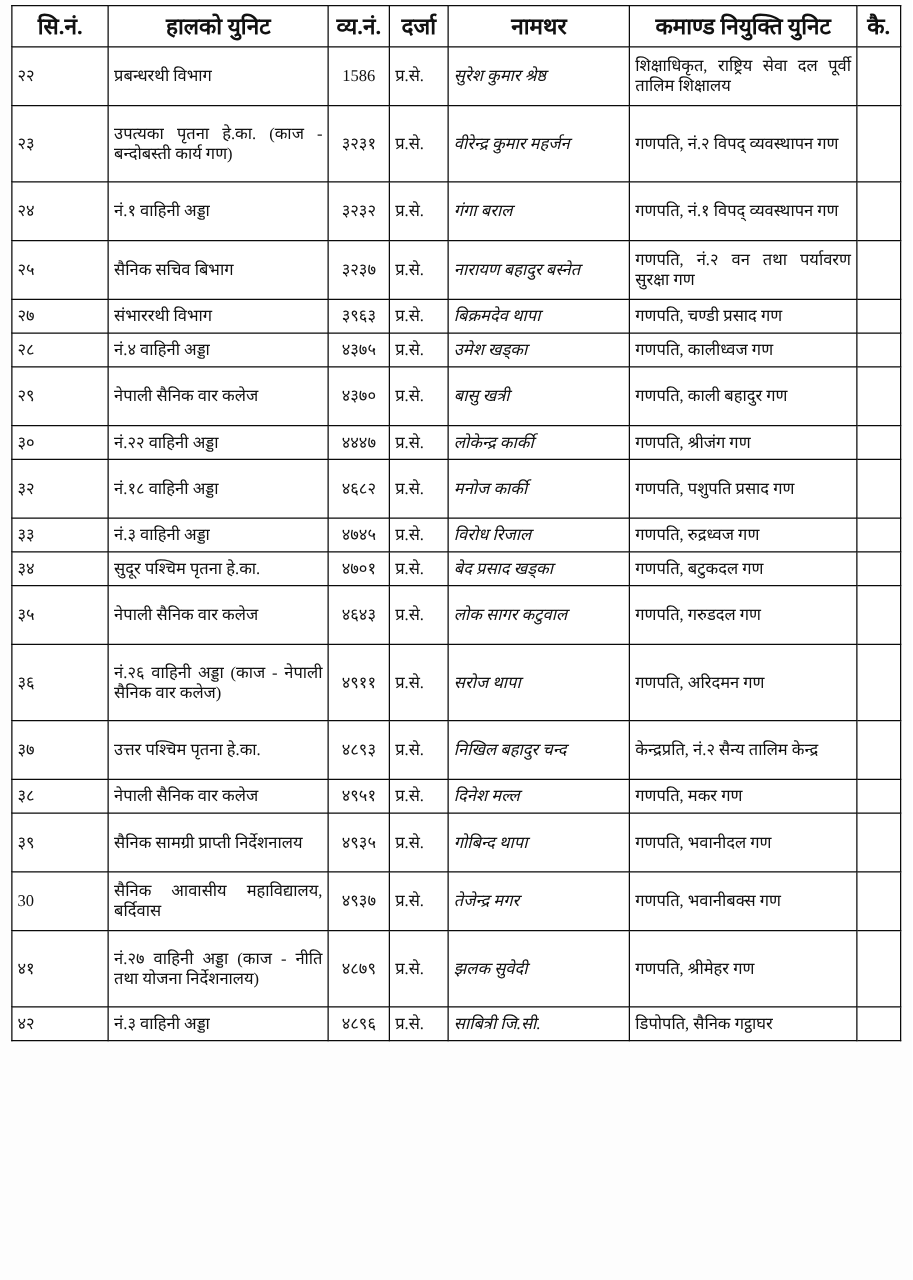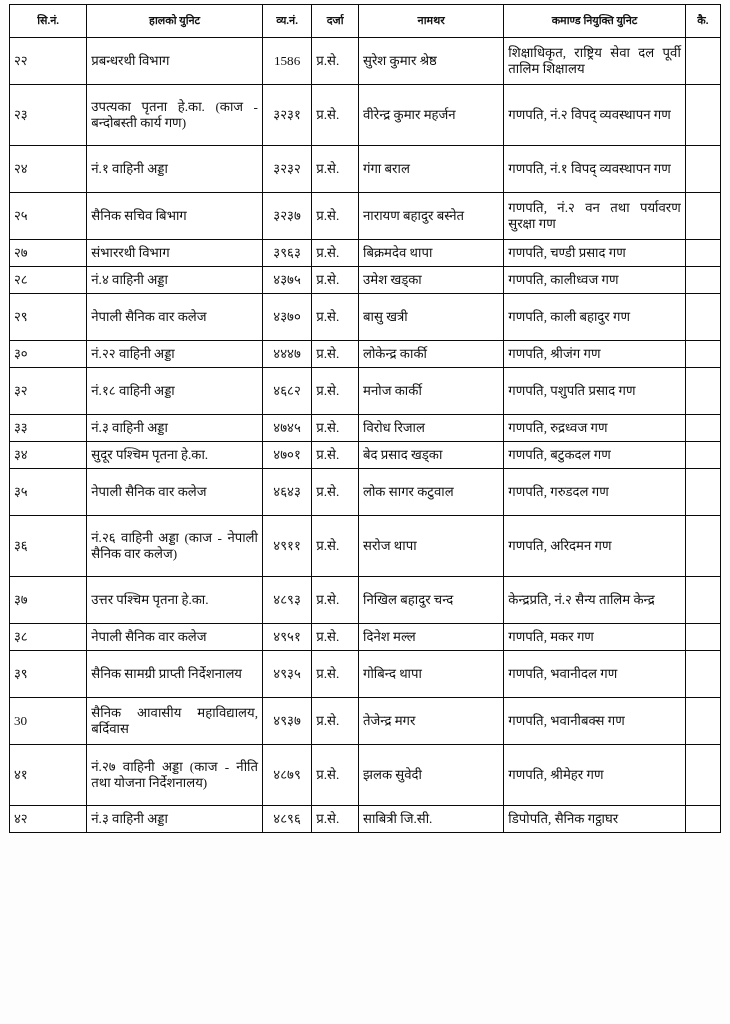--- a/index.html
+++ b/index.html
@@ -36,37 +36,37 @@
     font-size: 13.2px;
     line-height: 1.25;
     vertical-align: middle;
     word-wrap: break-word;
     overflow-wrap: break-word;
   }
   table.doc-table th {
     font-weight: bold;
     text-align: center;
     height: 28px;
-    font-size: 11px;
+    font-size: 18px;
     margin-top: 43px;
   }
   
   col.c-sn    { width: 66px; }
   col.c-unit  { width: 150px; }
   col.c-vyno  { width: 42px; }
   col.c-darja { width: 40px; }
   col.c-name  { width: 124px; }
   col.c-cmd   { width: 155px; }
   col.c-ka    { width: 30px; }
 
   td.sn     { text-align: left; }
   td.unit   { text-align: left; }
   td.vyno   { text-align: center; }
   td.darja  { }
-  td.name   { text-align: left; }
+  td.name   { text-align: left; font-style: italic; }
   td.cmd    { text-align: left; }
   td.ka     { text-align: center; }
 
   
   td.unit, td.cmd, td.name {
     text-align: justify;
     text-justify: inter-word;
   }
   tr.r-tall td { height: 42px; }
   tr.r-short td { height: 22px; }

